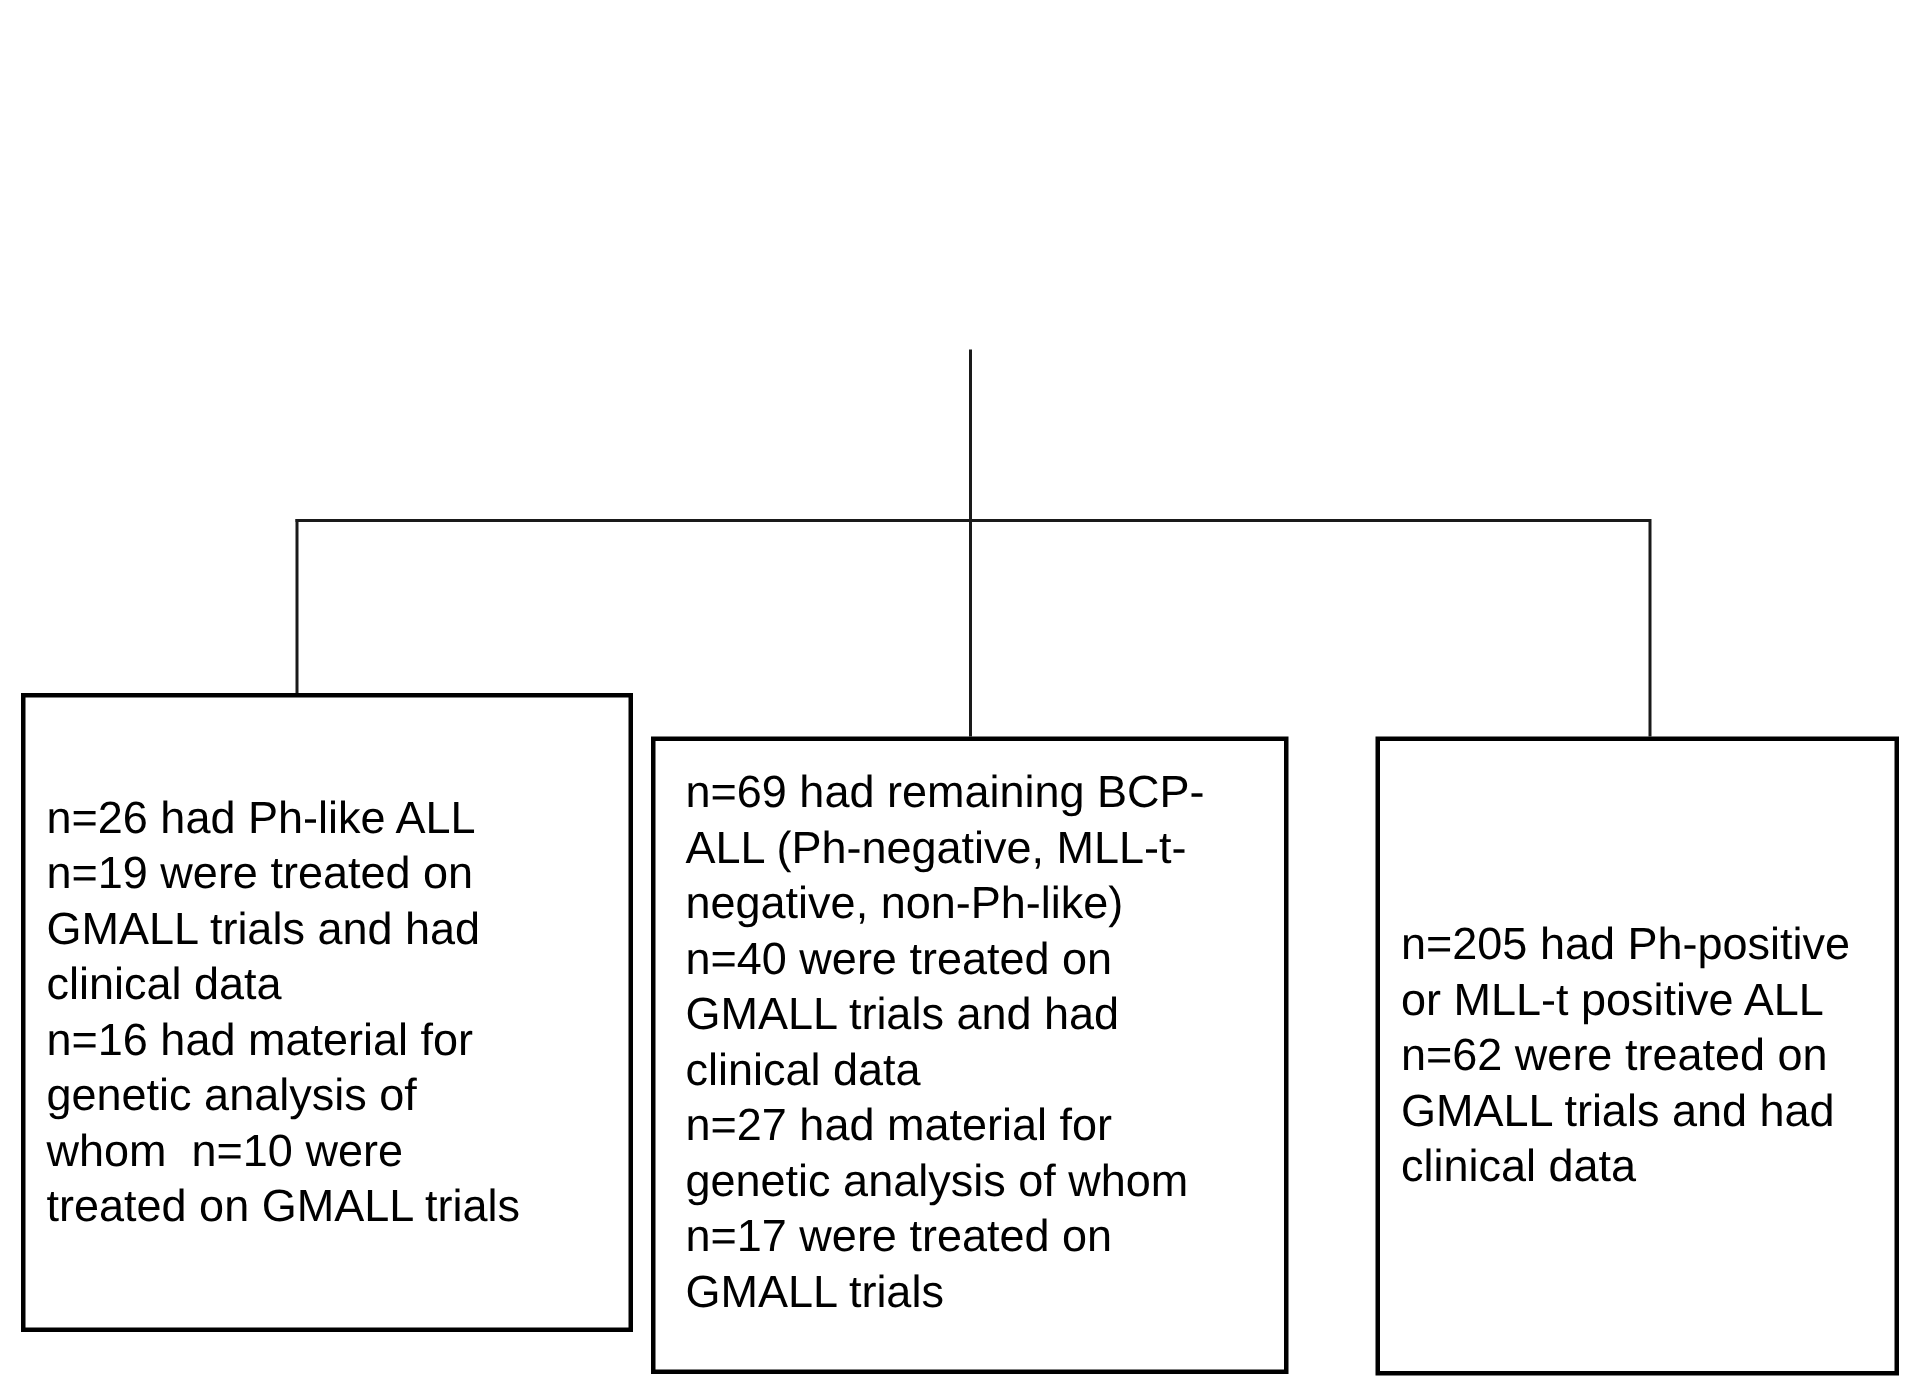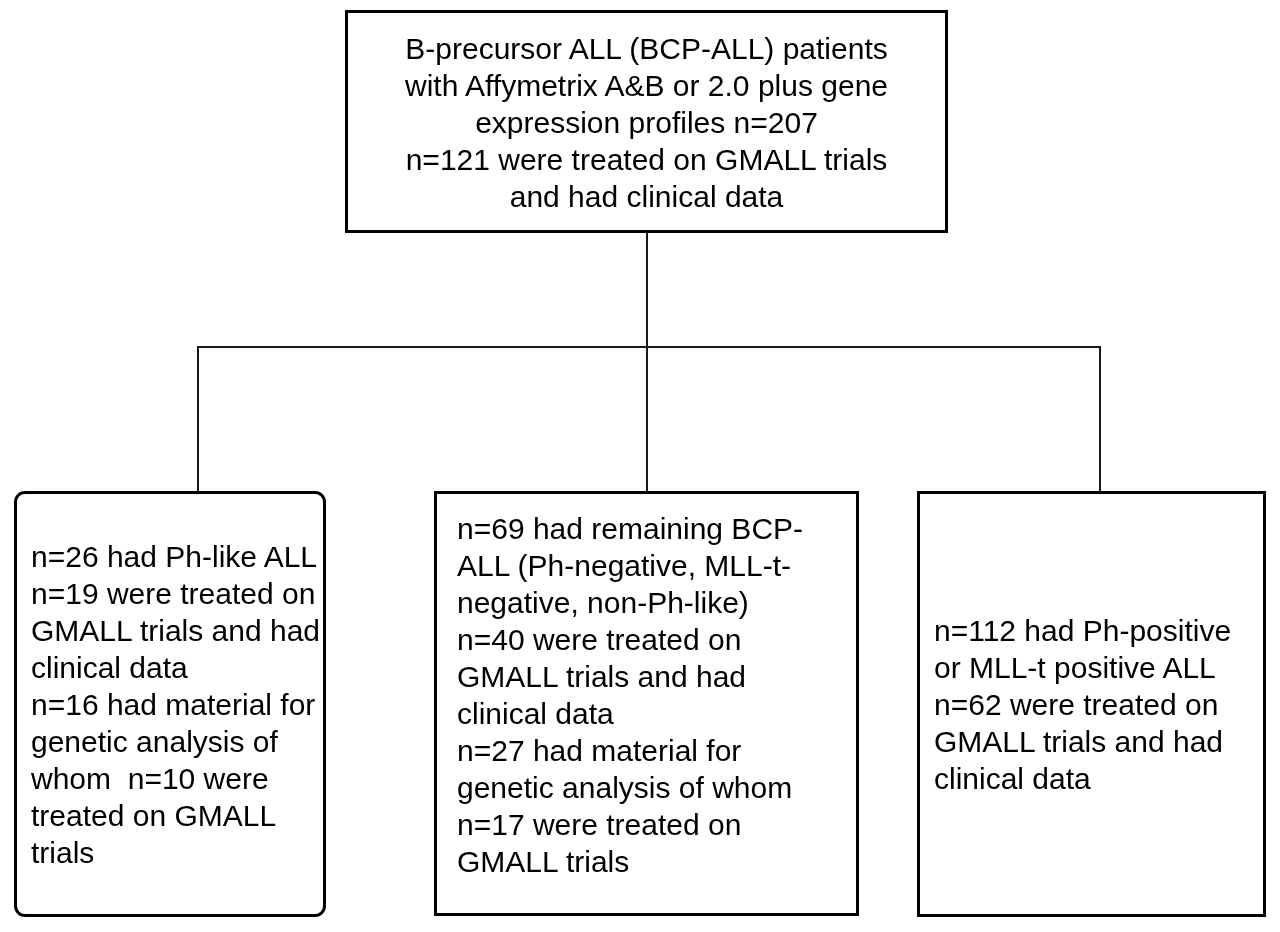--- a/index.html
+++ b/index.html
@@ -45,24 +45,23 @@
   #node-top .lines {
     text-align: center;
     top: 50%;
     transform: translateY(-50%);
     padding: 0 8px;
   }
 
   
   #node-left {
     left: 14px;
-    top: 491px;
-    width: 312px;
+    top: 462px;
+    width: 408px;
     height: 426px;
-    border-radius: 11px;
   }
   #node-left .lines {
     text-align: left;
     top: 50%;
     transform: translateY(-50%);
     padding-left: 14px;
     padding-right: 0px;
   }
 
   
@@ -114,27 +113,20 @@
 <body>
 
 <div id="canvas">
 
   <div class="conn v" id="conn-stem"></div>
   <div class="conn h" id="conn-bus"></div>
   <div class="conn v" id="conn-drop-left"></div>
   <div class="conn v" id="conn-drop-middle"></div>
   <div class="conn v" id="conn-drop-right"></div>
 
-  <div class="node" id="node-top">
-    <div class="lines">B-precursor ALL (BCP-ALL) patients
-with Affymetrix A&amp;B or 2.0 plus gene
-expression profiles n=207
-n=121 were treated on GMALL trials
-and had clinical data</div>
-  </div>
 
   <div class="node" id="node-left">
     <div class="lines">n=26 had Ph-like ALL
 n=19 were treated on
 GMALL trials and had
 clinical data
 n=16 had material for
 genetic analysis of
 whom  n=10 were
 treated on GMALL trials</div>
@@ -147,20 +139,20 @@
 n=40 were treated on
 GMALL trials and had
 clinical data
 n=27 had material for
 genetic analysis of whom
 n=17 were treated on
 GMALL trials</div>
   </div>
 
   <div class="node" id="node-right">
-    <div class="lines">n=112 had Ph-positive
+    <div class="lines">n=205 had Ph-positive
 or MLL-t positive ALL
 n=62 were treated on
 GMALL trials and had
 clinical data</div>
   </div>
 
 </div>
 
 </body></html>

